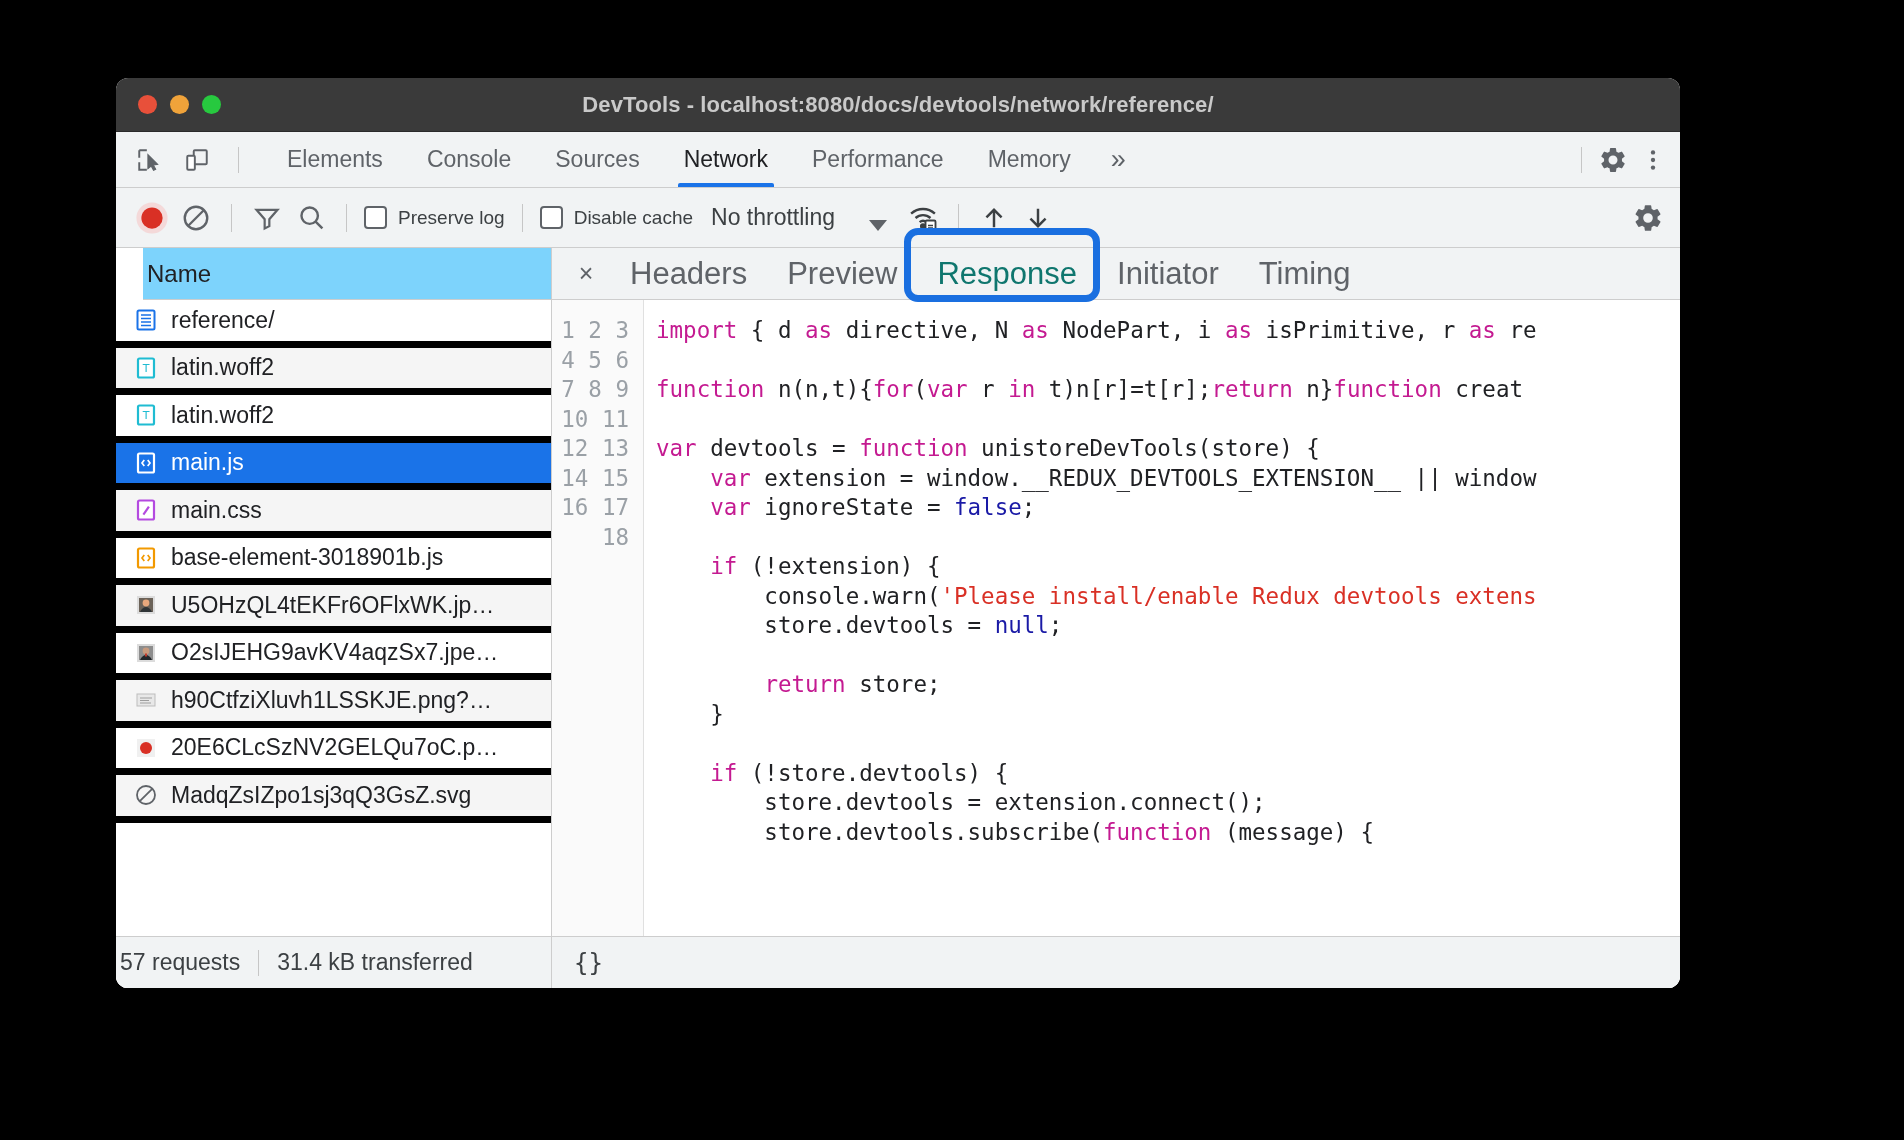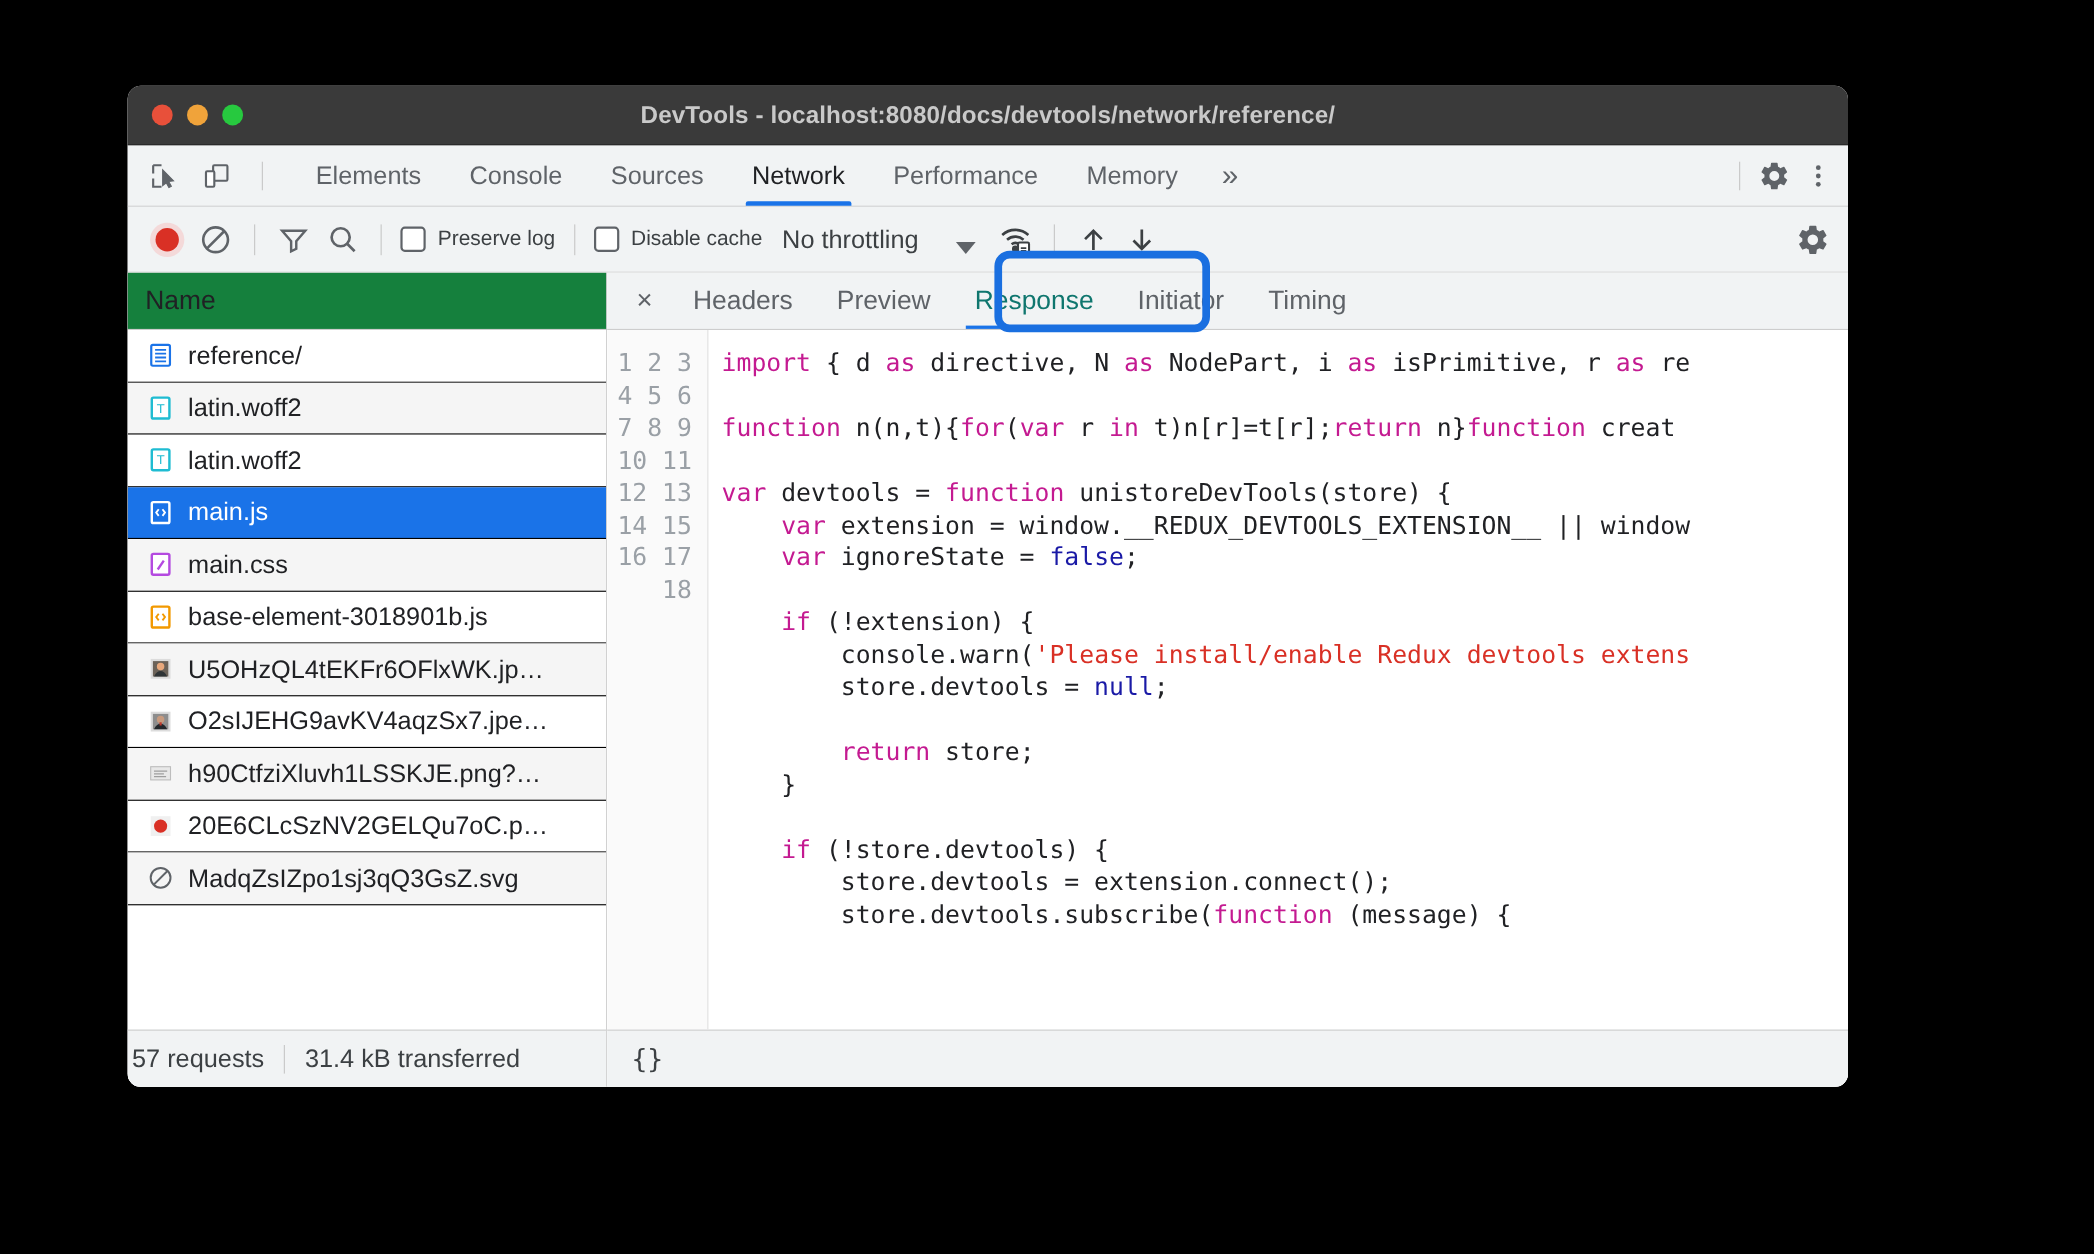--- a/index.html
+++ b/index.html
@@ -108,32 +108,33 @@
   .left-panel {
     width: 436px; flex: 0 0 436px;
     display: flex; flex-direction: column;
     border-right: 1px solid #cdcdcd;
     background: #fff;
     min-height: 0;
   }
   .col-header {
     height: 52px; flex: 0 0 52px;
     display: flex; align-items: center;
-    padding-left: 16px;
+    padding-left: 4px;
     font-size: 24px; color: #202124;
-    background: #15803d;
+    background: #7dd3fc;
     border-bottom: 1px solid #cdcdcd;
+    margin-left: 27px;
   }
   .reqlist { flex: 1; overflow: hidden; min-height: 0; }
   .req-row {
     height: 47.5px;
     display: flex; align-items: center;
     padding-left: 16px;
     font-size: 23px; color: #202124;
-    border-bottom: 1px solid #000000;
+    border-bottom: 7px solid #000000;
     white-space: nowrap;
   }
   .req-row.alt { background: #f5f5f5; }
   .req-row.selected { background: #1a73e8; color: #fff; }
   .req-icon { width: 27px; height: 27px; flex: 0 0 27px; margin-right: 12px; display: flex; align-items: center; justify-content: center; }
   .req-name { overflow: hidden; text-overflow: ellipsis; }
   .statusbar {
     height: 52px; flex: 0 0 52px;
     display: flex; align-items: center; gap: 18px;
     padding-left: 4px;
@@ -153,21 +154,21 @@
     border-bottom: 1px solid #cdcdcd;
     padding-left: 10px;
     position: relative;
   }
   .dt-close {
     width: 48px; display: flex; align-items: center; justify-content: center;
     font-size: 25px; color: #5f6368;
   }
   .dtab {
     display: flex; align-items: center; justify-content: center;
-    padding: 0 20px; font-size: 24px; color: #5f6368;
+    padding: 0 20px; font-size: 31px; color: #5f6368;
     position: relative; white-space: nowrap;
   }
   .dtab.active { color: #0f766e; }
   .dtab.active::after {
     content: ""; position: absolute; left: 12px; right: 12px; bottom: 0;
     height: 3px; background: #1a73e8;
   }
   .annot-ring {
     position: absolute;
     left: 352px; top: -20px;

